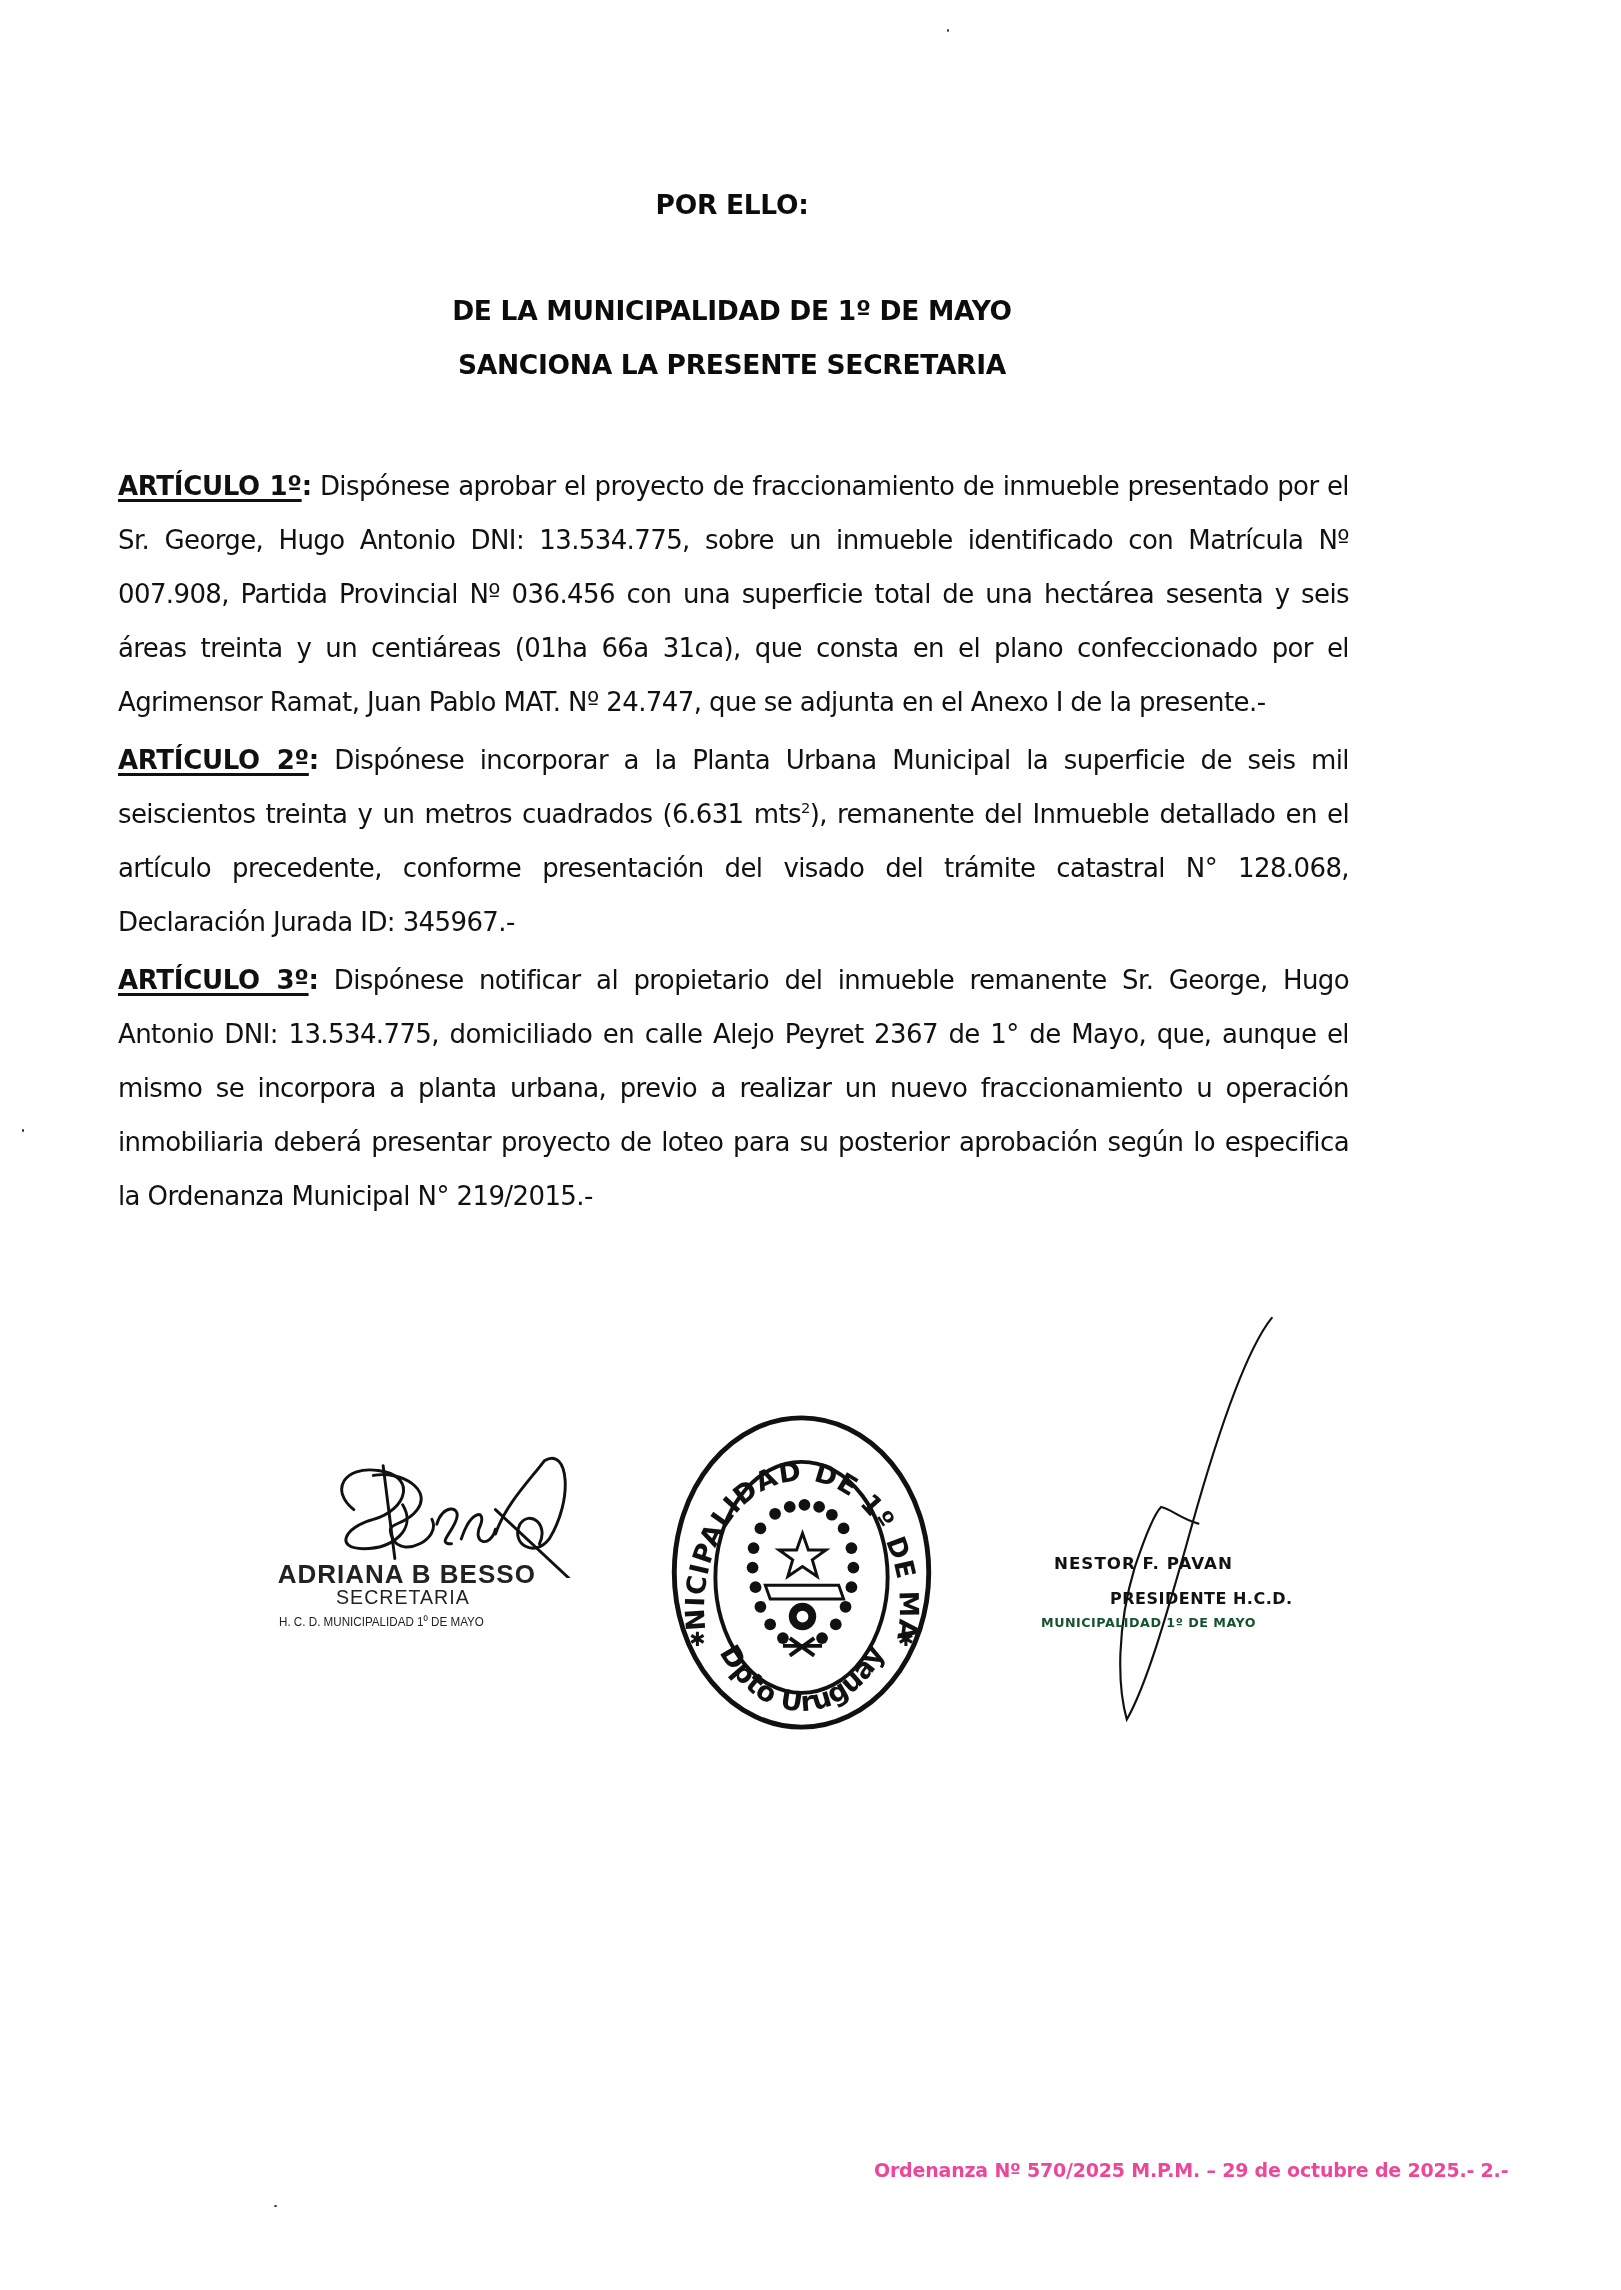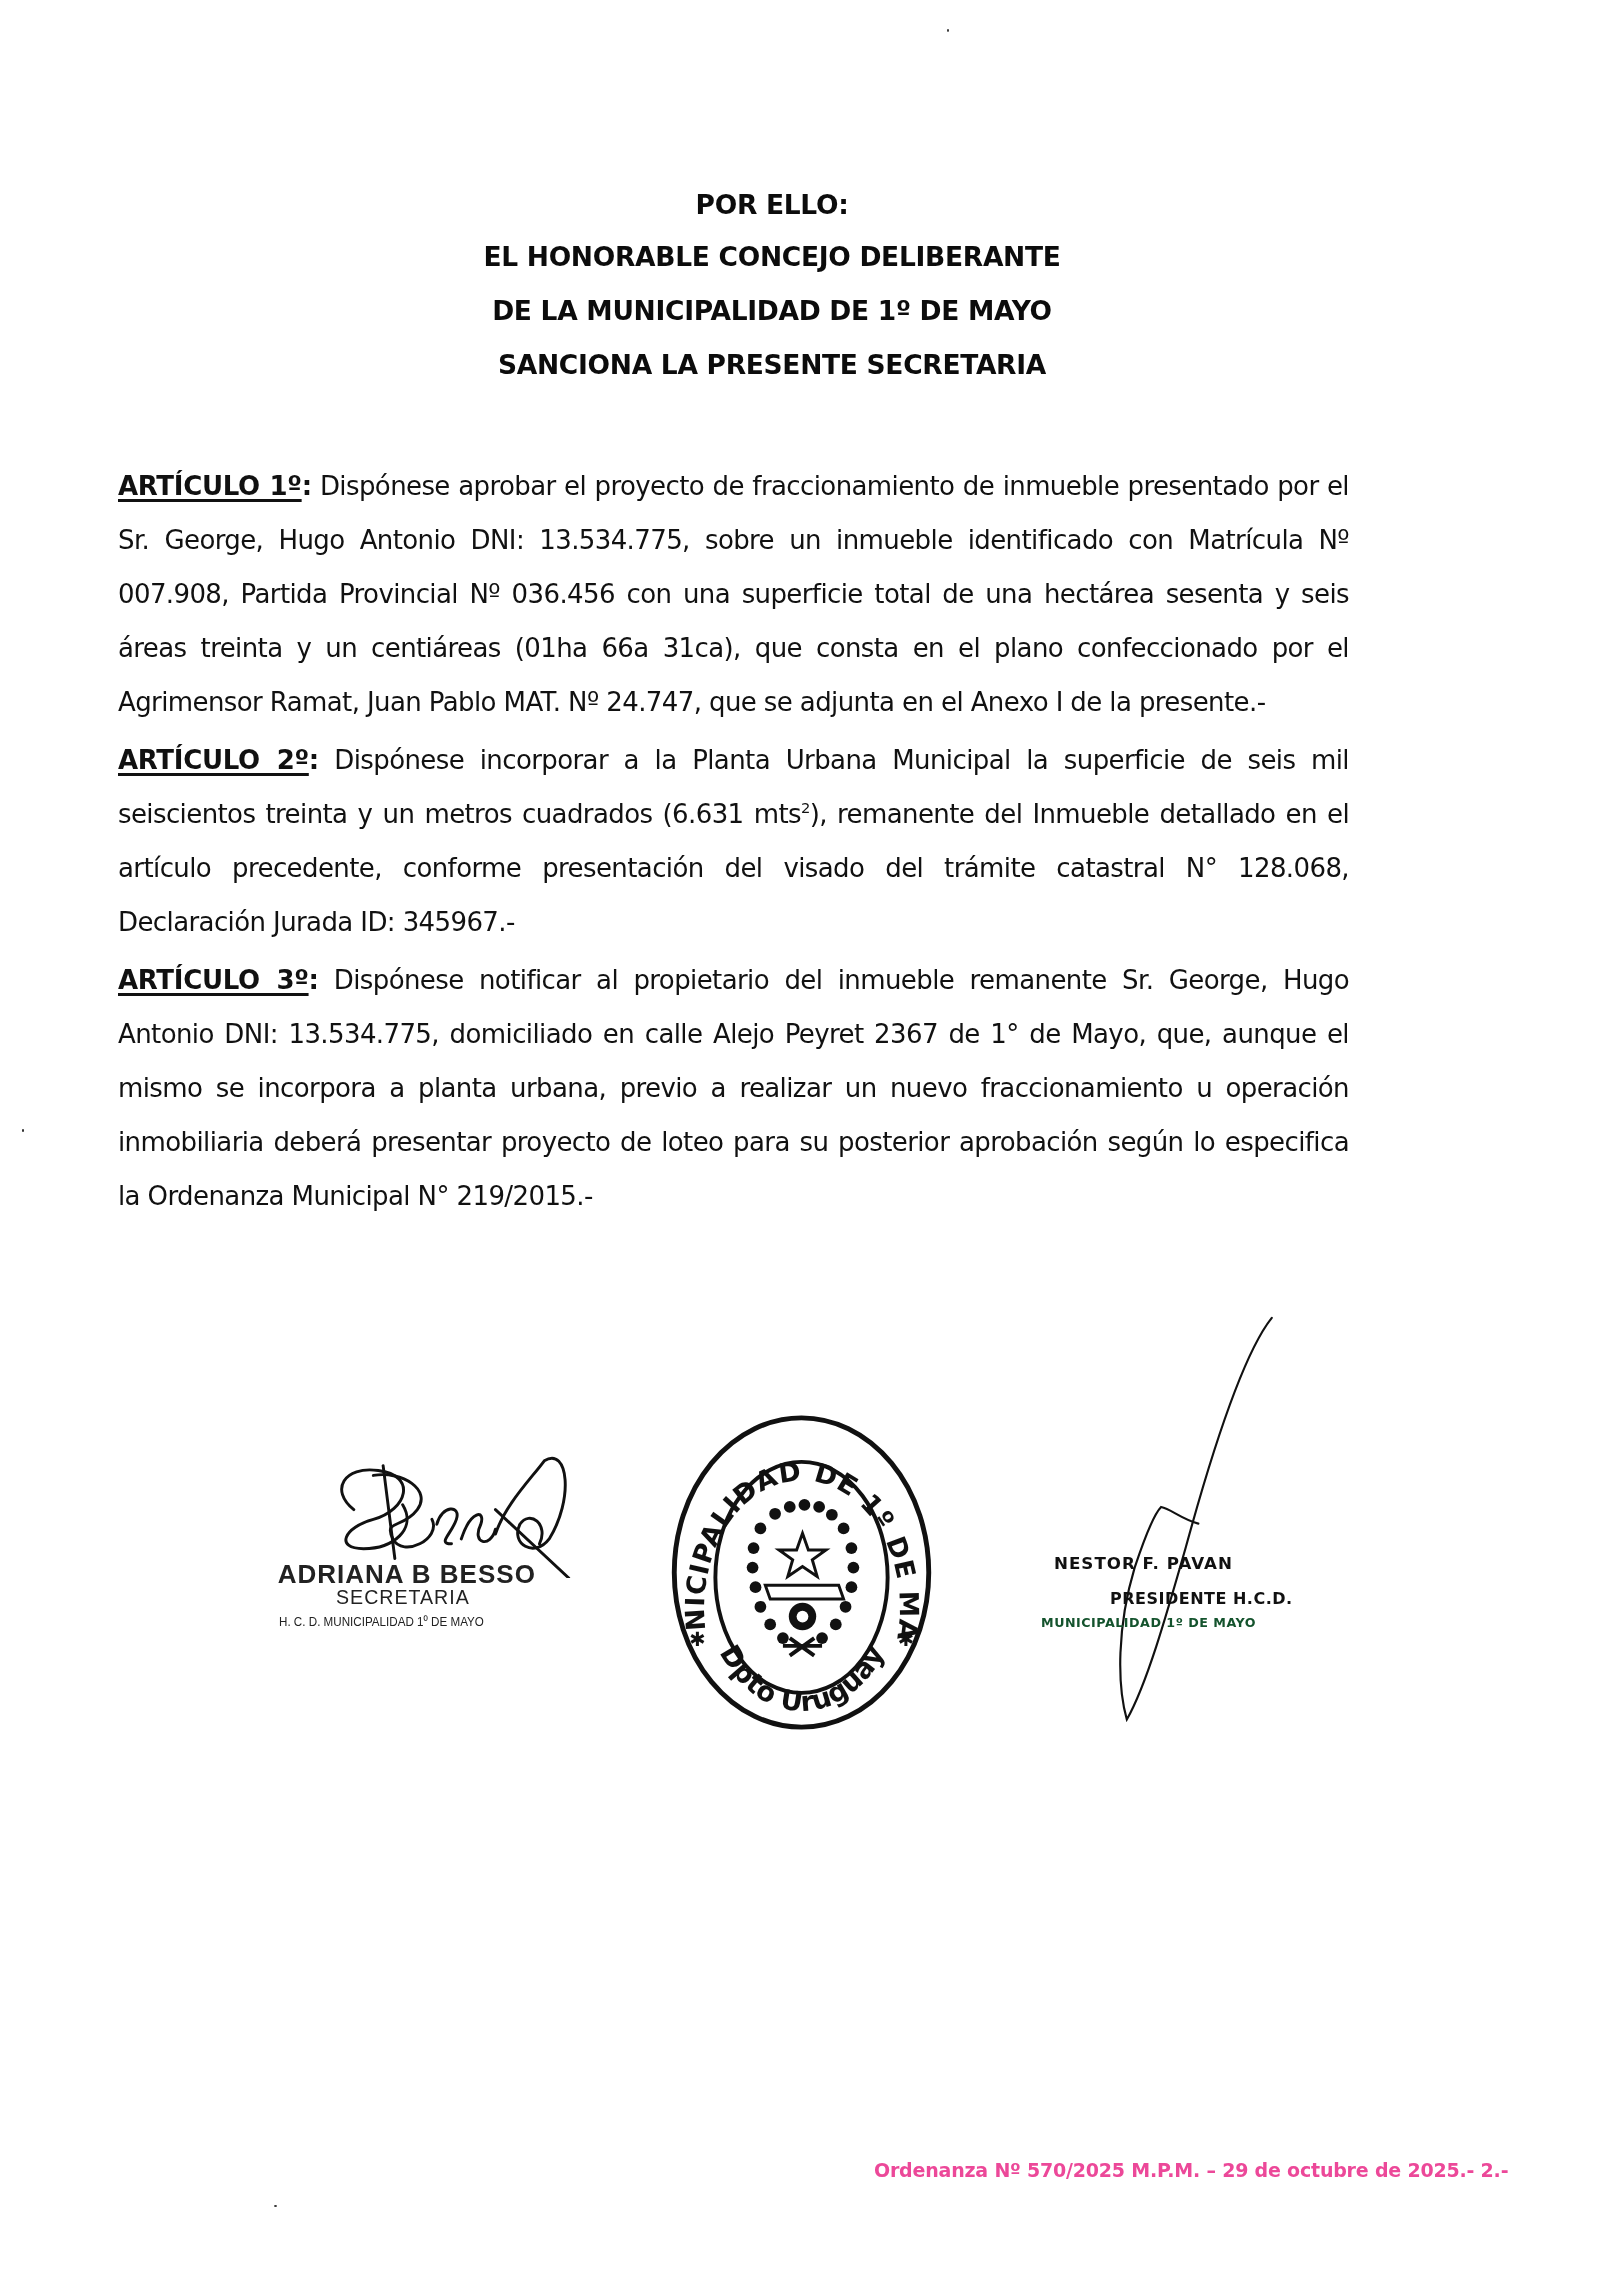--- a/index.html
+++ b/index.html
@@ -2,21 +2,21 @@
 <html><head>
 <meta charset="utf-8">
 <style>
   html, body { margin: 0; padding: 0; background: #ffffff; }
   body { width: 1621px; height: 2291px; position: relative; overflow: hidden; color: #111; }
   .page { position: absolute; left: 0; top: 0; width: 1621px; height: 2291px; background: #fff; }
 
   .heading {
     position: absolute; left: 0; width: 1464px; text-align: center;
     font-family: "DejaVu Sans", sans-serif; font-weight: bold; font-size: 26.5px;
-    letter-spacing: -0.3px; color: #0c0c0c; margin-left: 40px;
+    letter-spacing: -0.3px; color: #0c0c0c;
   }
   .h1 { top: 189px; }
   .h2 { top: 241px; }
   .h3 { top: 295px; }
   .h4 { top: 349px; }
 
   .body-text {
     position: absolute; left: 114px; width: 1239px; top: 455px;
     font-family: "DejaVu Sans", sans-serif; font-size: 26px; line-height: 54px;
     text-align: justify; color: #111; letter-spacing: -0.6px;
@@ -46,21 +46,20 @@
     font-family: "DejaVu Sans", sans-serif; font-weight: bold; font-size: 19px; color: #ec4899; letter-spacing: -0.2px; margin-top: 29px;
   }
   .speck { position: absolute; background: #333; border-radius: 50%; }
 </style>
 </head>
 <body>
 
 <div class="page">
 
   <div class="heading h1">POR ELLO:</div>
-  <div class="heading h2">EL HONORABLE CONCEJO DELIBERANTE</div>
   <div class="heading h3">DE LA MUNICIPALIDAD DE 1º DE MAYO</div>
   <div class="heading h4">SANCIONA LA PRESENTE SECRETARIA</div>
 
   <div class="body-text">
     <p class="article"><span class="art-label">ARTÍCULO 1º</span><span class="art-colon">:</span><span> Dispónese aprobar el proyecto de fraccionamiento de inmueble presentado por el Sr. George, Hugo Antonio DNI: 13.534.775, sobre un inmueble identificado con Matrícula Nº 007.908, Partida Provincial Nº 036.456 con una superficie total de una hectárea sesenta y seis áreas treinta y un centiáreas (01ha 66a 31ca), que consta en el plano confeccionado por el Agrimensor Ramat, Juan Pablo MAT. Nº 24.747, que se adjunta en el Anexo I de la presente.-</span></p>
     <p class="article"><span class="art-label">ARTÍCULO 2º</span><span class="art-colon">:</span><span> Dispónese incorporar a la Planta Urbana Municipal la superficie de seis mil seiscientos treinta y un metros cuadrados (6.631 mts</span><sup>2</sup><span>), remanente del Inmueble detallado en el artículo precedente, conforme presentación del visado del trámite catastral N° 128.068, Declaración Jurada ID: 345967.-</span></p>
     <p class="article"><span class="art-label">ARTÍCULO 3º</span><span class="art-colon">:</span><span> Dispónese notificar al propietario del inmueble remanente Sr. George, Hugo Antonio DNI: 13.534.775, domiciliado en calle Alejo Peyret 2367 de 1° de Mayo, que, aunque el mismo se incorpora a planta urbana, previo a realizar un nuevo fraccionamiento u operación inmobiliaria deberá presentar proyecto de loteo para su posterior aprobación según lo especifica la Ordenanza Municipal N° 219/2015.-</span></p>
   </div>
 
   <div class="sig-left">

